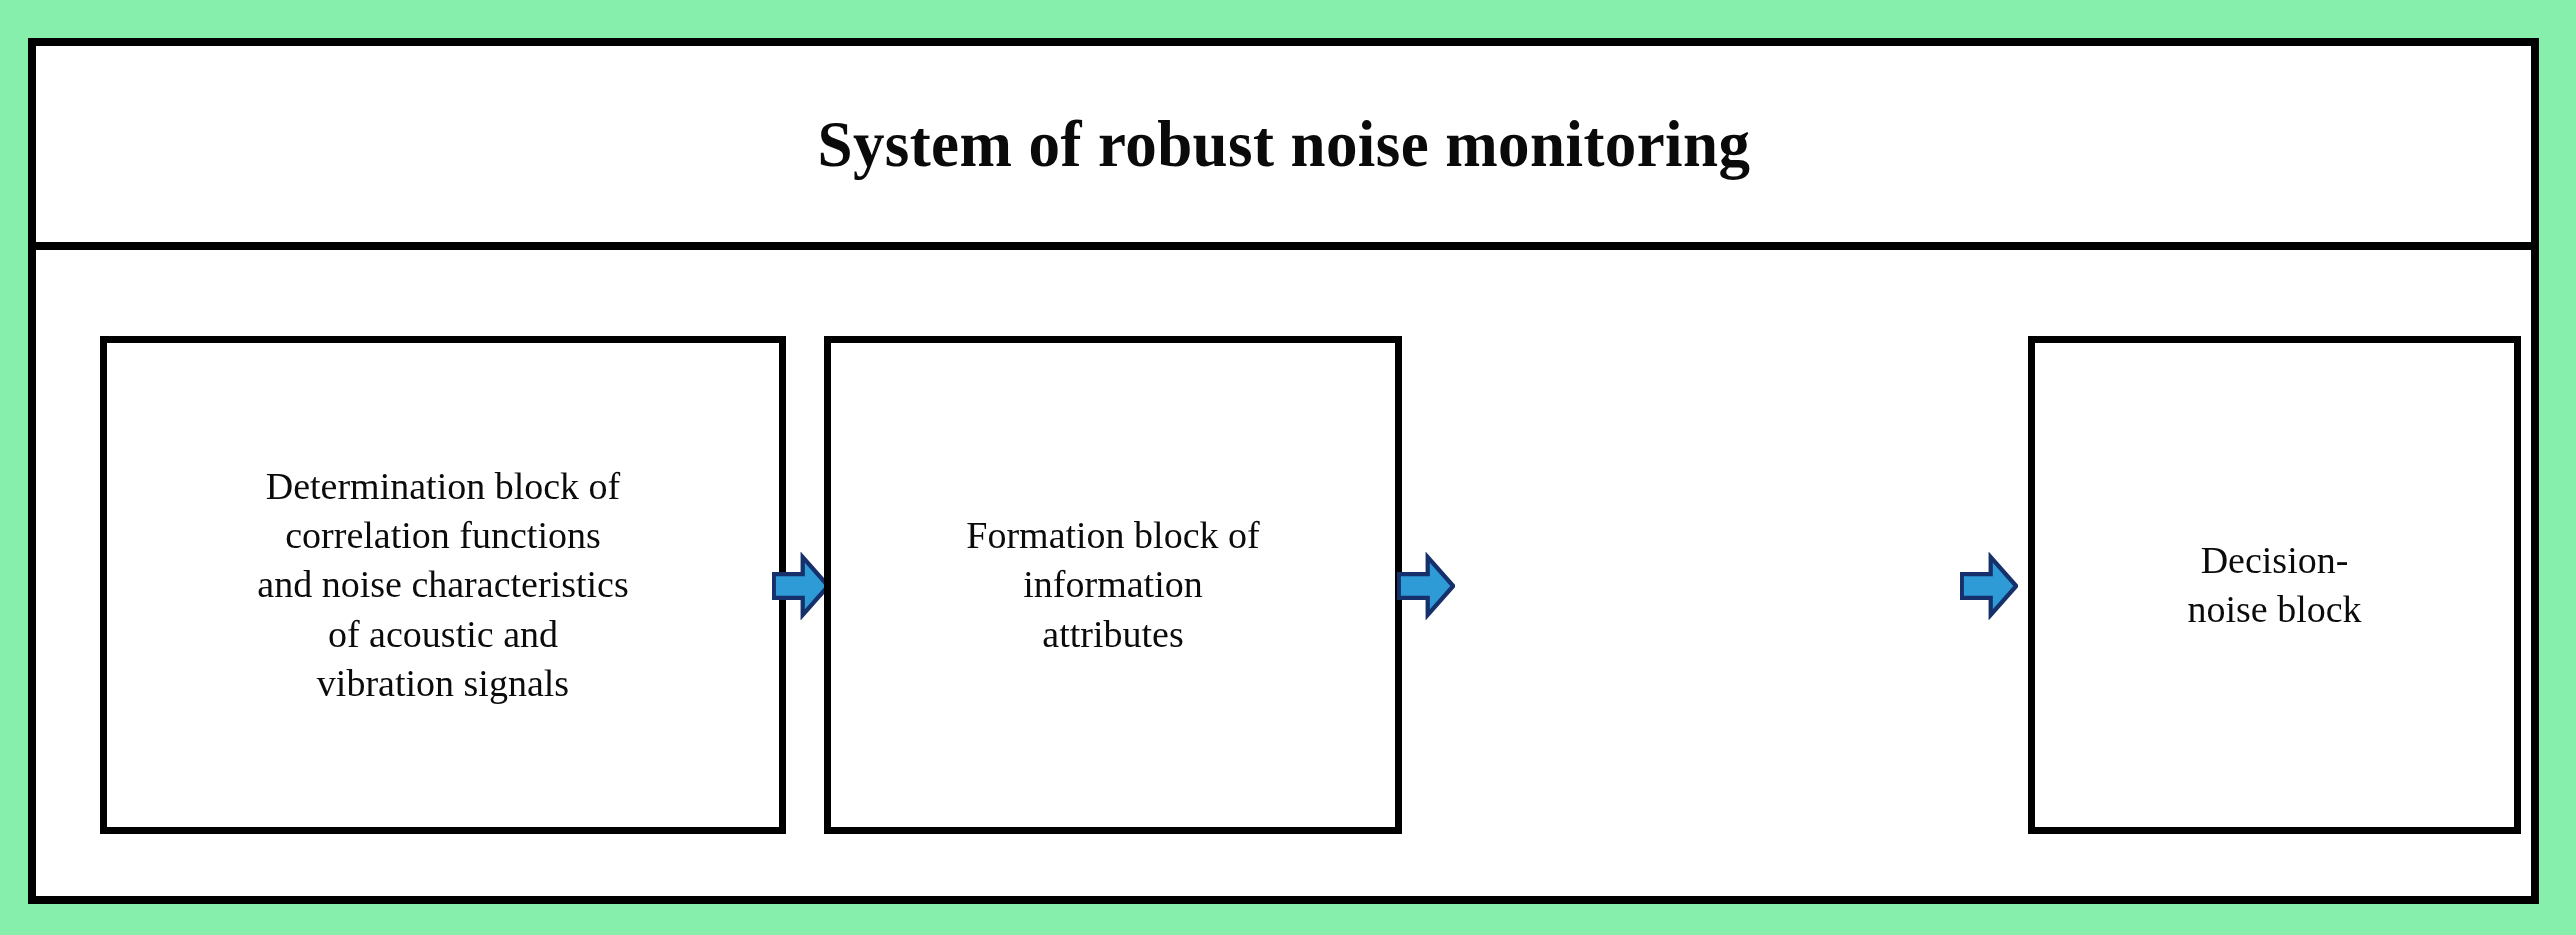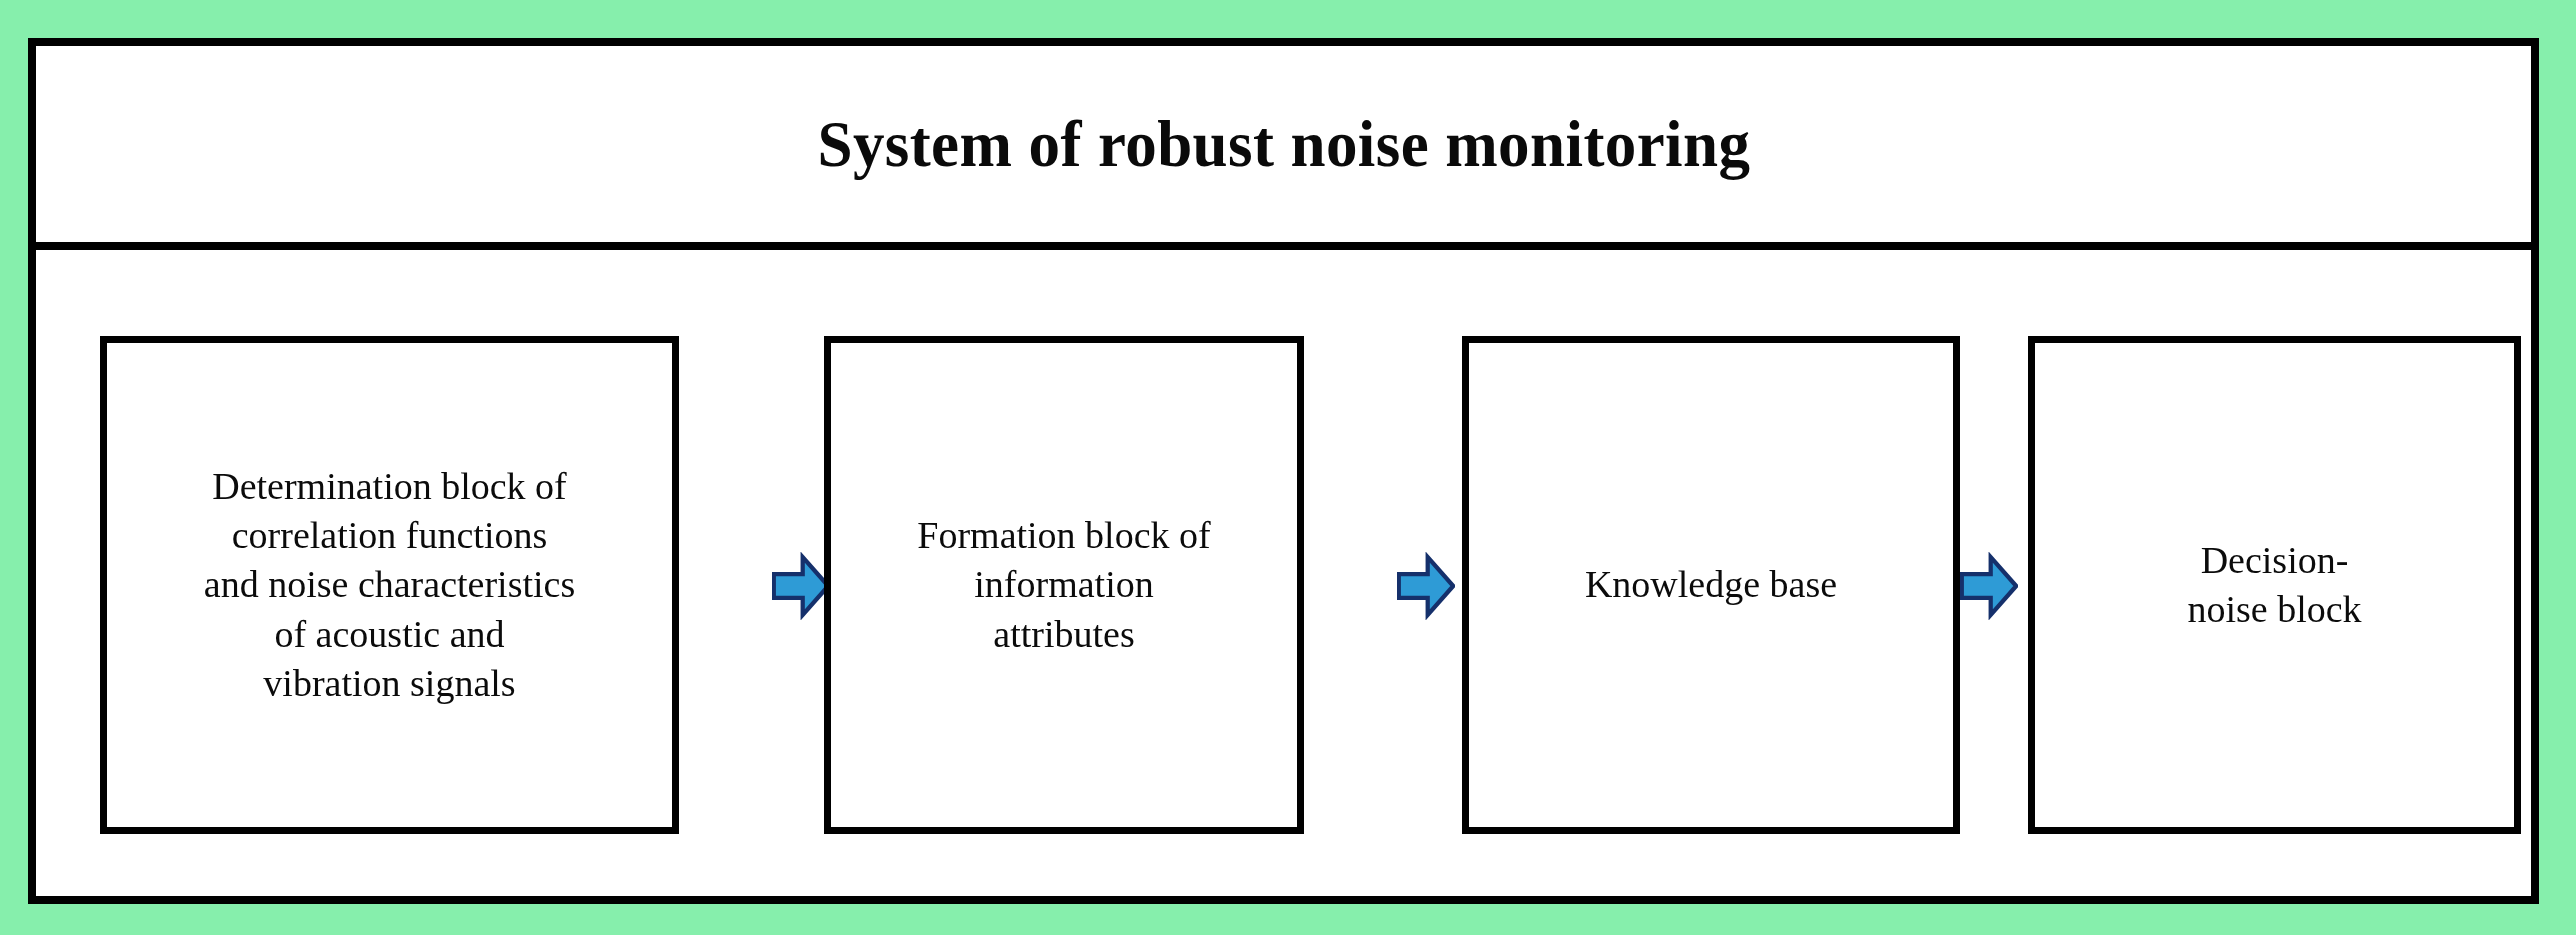--- a/index.html
+++ b/index.html
@@ -85,22 +85,22 @@
   .stage-label {
     font-family: "Liberation Serif", "DejaVu Serif", serif;
     font-size: 38px;
     line-height: 1.30;
     text-align: center;
     color: #0b0b0b;
     white-space: pre-line;
   }
 
   
-  #stage-box-1 { left: 64px;   width: 579px; }
-  #stage-box-2 { left: 788px;  width: 480px; }
+  #stage-box-1 { left: 64px;   width: 686px; }
+  #stage-box-2 { left: 788px;  width: 578px; }
   #stage-box-3 { left: 1426px; width: 498px; }
   #stage-box-4 { left: 1992px; width: 493px; }
 
   
   .flow-arrow {
     position: absolute;
     top: 293px;
     width: 58px;
     height: 68px;
   }
@@ -141,23 +141,20 @@
 information
 attributes</span>
       </div>
 
       <div class="flow-arrow" id="flow-arrow-2">
         <svg viewBox="0 0 68 80" xmlns="http://www.w3.org/2000/svg">
           <polygon points="2,26 36,26 36,6 66,40 36,74 36,54 2,54" fill="#2E9BD6" stroke="#15306B" stroke-width="5" stroke-linejoin="miter"></polygon>
         </svg>
       </div>
 
-      <div class="stage-box" id="stage-box-3">
-        <span class="stage-label">Knowledge base</span>
-      </div>
 
       <div class="flow-arrow" id="flow-arrow-3">
         <svg viewBox="0 0 68 80" xmlns="http://www.w3.org/2000/svg">
           <polygon points="2,26 36,26 36,6 66,40 36,74 36,54 2,54" fill="#2E9BD6" stroke="#15306B" stroke-width="5" stroke-linejoin="miter"></polygon>
         </svg>
       </div>
 
       <div class="stage-box" id="stage-box-4">
         <span class="stage-label">Decision-
 noise block</span>

